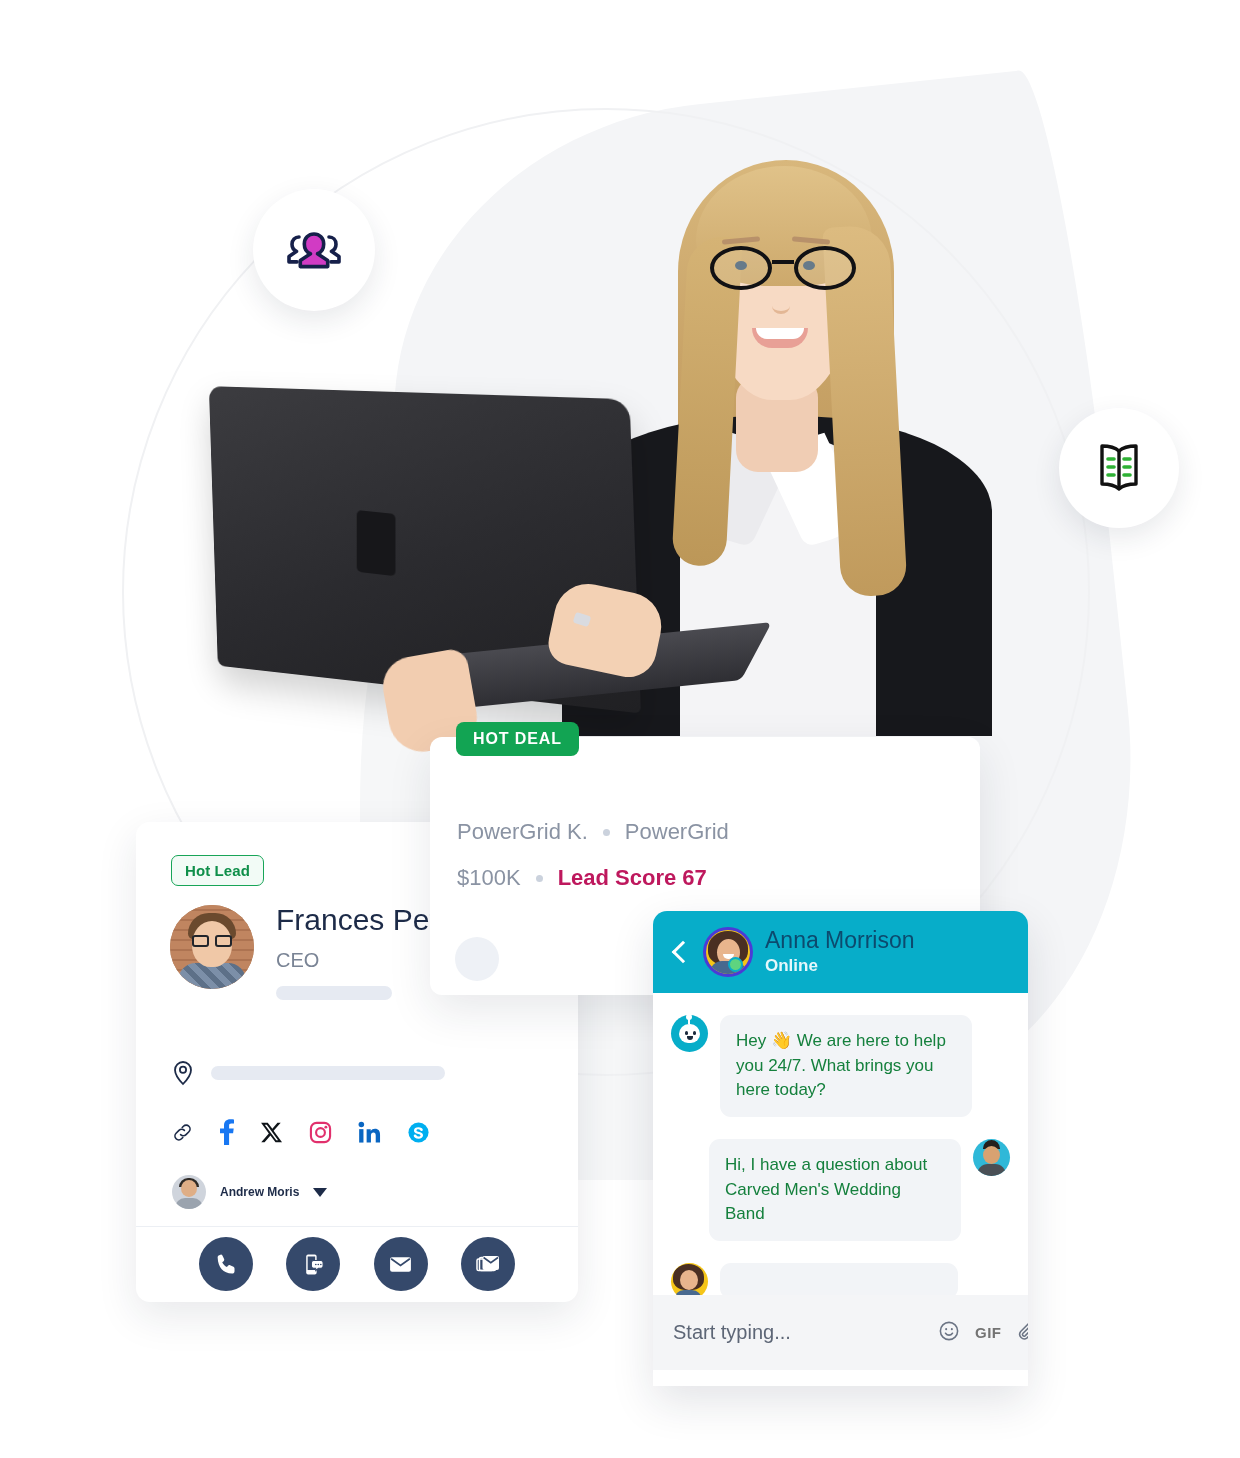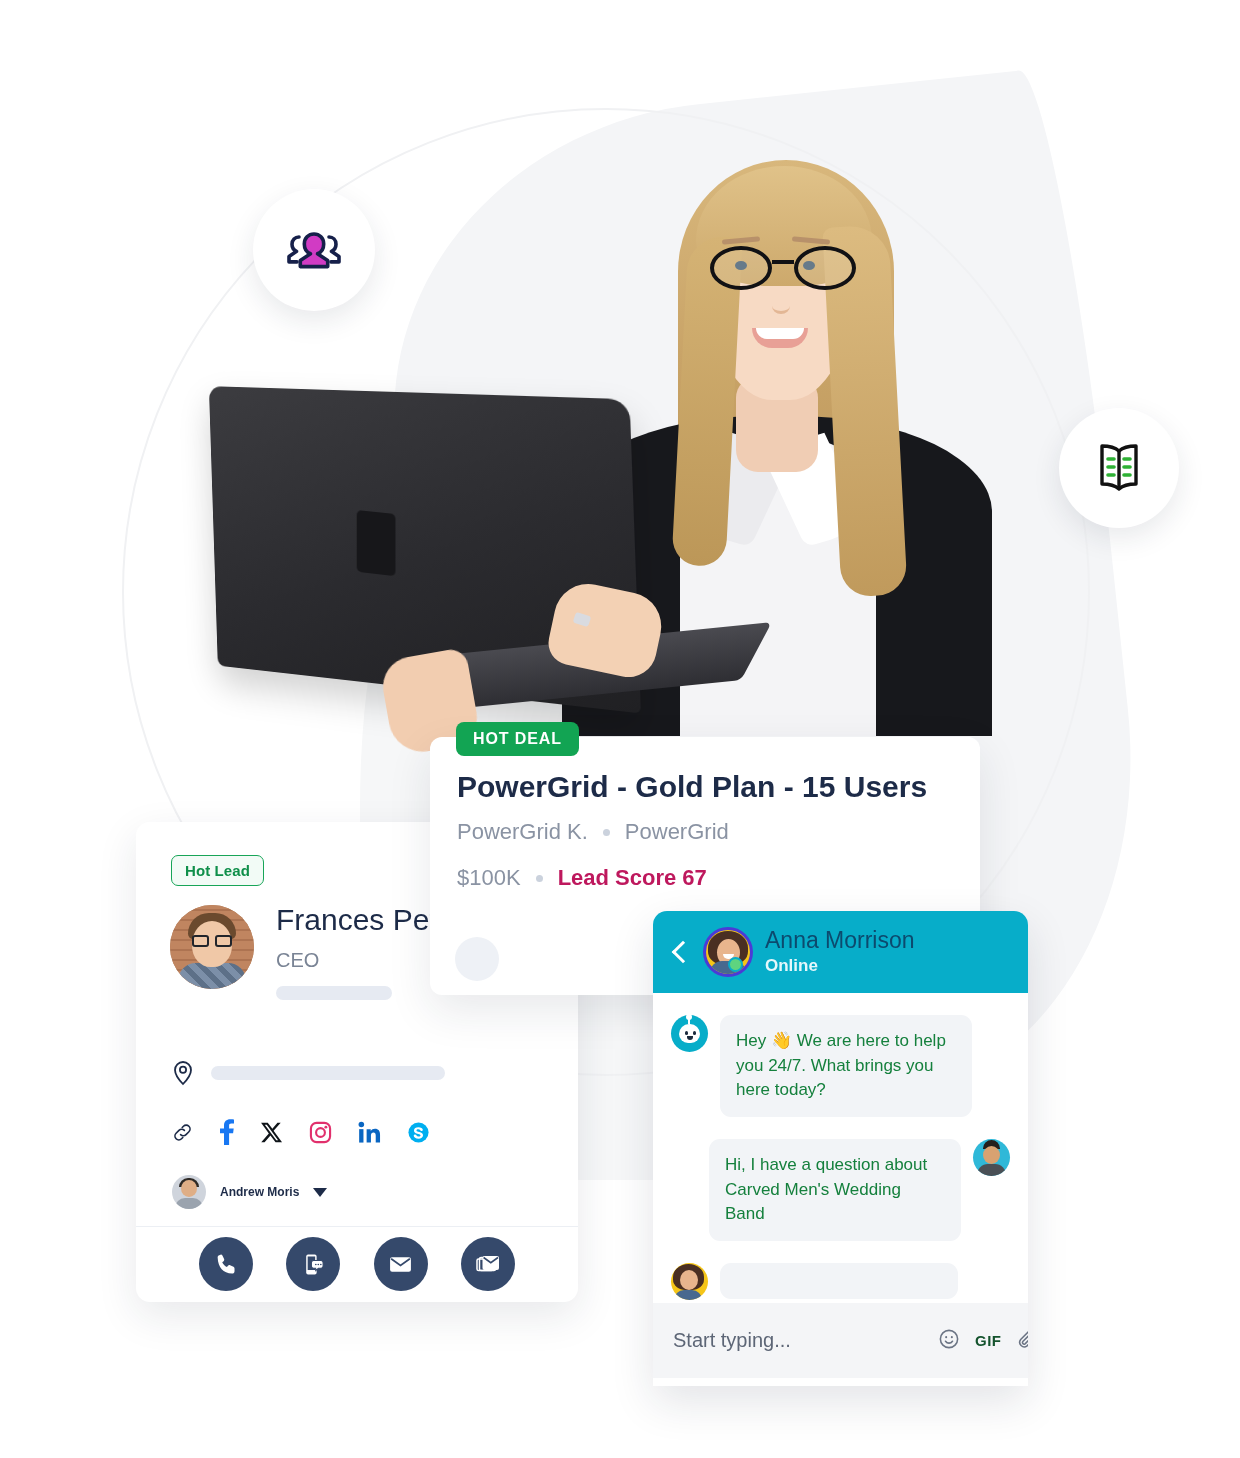--- a/index.html
+++ b/index.html
@@ -298,30 +298,30 @@
   .agent-avatar { width: 37px; height: 37px; border-radius: 50%; background: #f5c518; flex: none; position: relative; overflow: hidden; }
   .agent-avatar .ah { position: absolute; left: 2px; top: 1px; width: 31px; height: 26px; background: #4a2f22; border-radius: 50% 50% 40% 40%; }
   .agent-avatar .af { position: absolute; left: 9px; top: 7px; width: 18px; height: 20px; background: #e8b58d; border-radius: 50%; }
   .agent-avatar .ab { position: absolute; left: 3px; bottom: 0; width: 28px; height: 10px; background: #48698f; border-radius: 10px 10px 0 0; }
   .bubble.skelbub { width: 238px; padding: 18px 16px; }
   .bubble.skelbub .ln { height: 10px; border-radius: 6px; background: #e2e7ef; }
   .bubble.skelbub .ln.a { width: 100%; margin-bottom: 14px; }
   .bubble.skelbub .ln.b { width: 68%; }
 
   .chat-footer {
-    position: absolute; left: 0; right: 0; bottom: 8px; height: 75px;
+    position: absolute; left: 0; right: 0; bottom: 16px; height: 75px;
     background: #f4f5f7; display: flex; align-items: center; padding: 0 20px;
   }
   .chat-input {
     flex: 1; border: none; background: transparent; outline: none;
     font-family: "Liberation Sans", sans-serif; font-size: 20px; color: #5d6676;
   }
   .chat-input::placeholder { color: #5d6676; }
   .foot-icons { display: flex; align-items: center; gap: 15px; }
-  .gif-text { font-size: 15px; font-weight: 600; color: #14532d; letter-spacing: .5px; }
+  .gif-text { font-size: 15px; font-weight: 600; color: #737373; letter-spacing: .5px; }
 </style>
 </head>
 <body>
 
 <div id="stage">
 
   <div class="bg-layer">
     <div class="bg-blob"></div>
     <div class="bg-blob2"></div>
     <div class="bg-circle"></div>
@@ -499,21 +499,20 @@
           </g>
           <rect x="7.5" y="3.6" width="16.5" height="13.8" rx="2" fill="#ffffff"></rect>
           <path d="M8.6 5l7.2 5.2L23 5" fill="none" stroke="#35496b" stroke-width="1.6"></path>
         </svg>
       </span>
     </div>
   </div>
 
   <div class="deal-card">
     <div class="hot-deal">HOT DEAL</div>
-    <div class="deal-title">PowerGrid - Gold Plan - 15 Users</div>
     <div class="deal-meta">
       <span>PowerGrid K.</span>
       <span class="sep-dot"></span>
       <span>PowerGrid</span>
     </div>
     <div class="deal-money">
       <span>$100K</span>
       <span class="sep-dot"></span>
       <span class="lead-score">Lead Score 67</span>
     </div>

